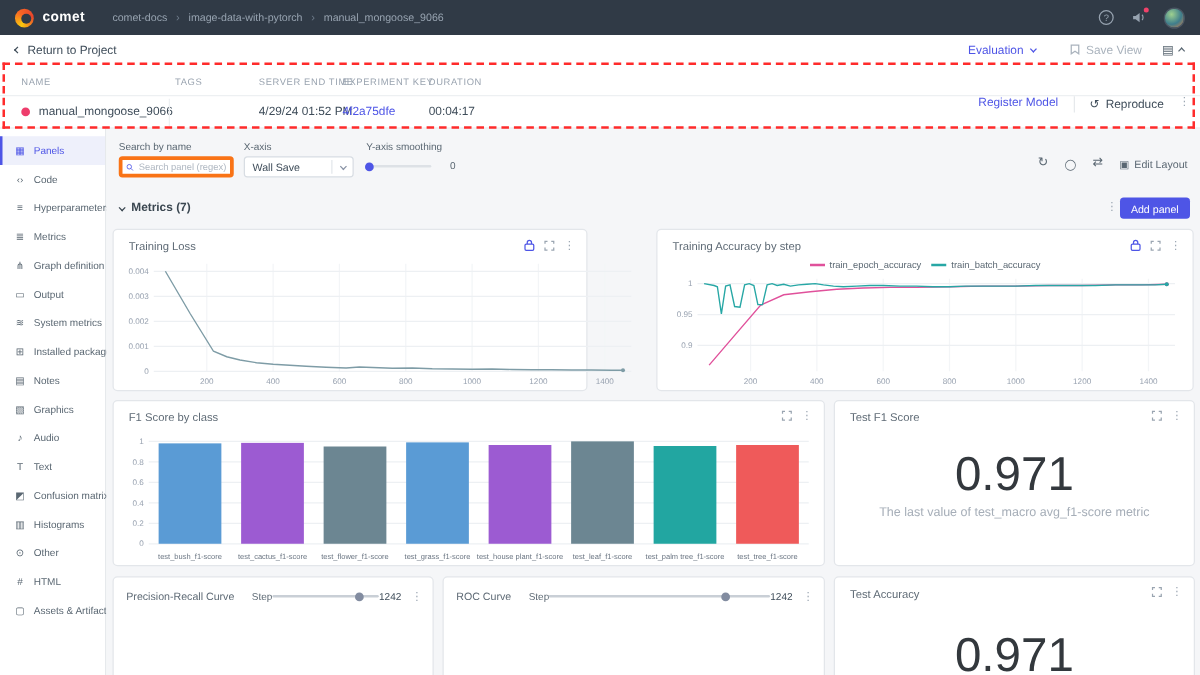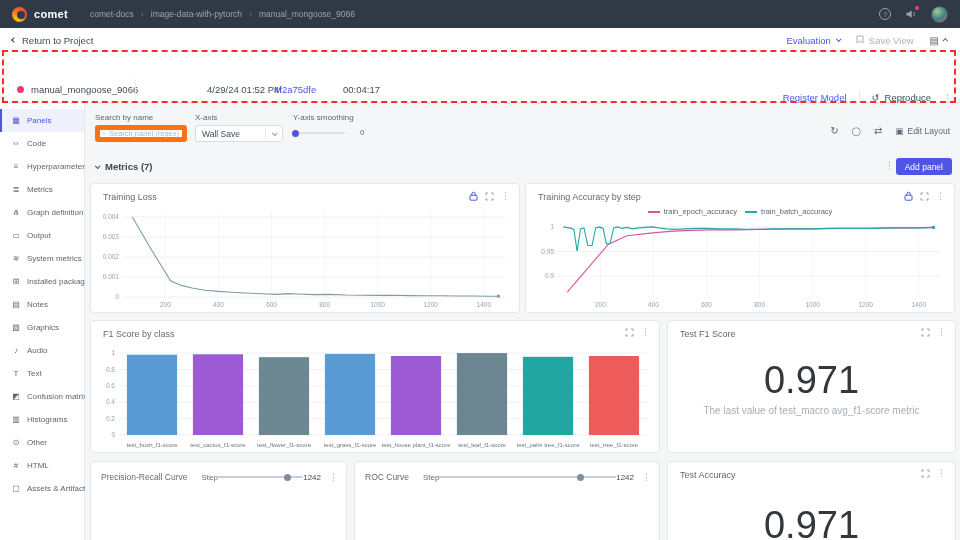--- a/index.html
+++ b/index.html
@@ -30,35 +30,35 @@
   #subheader { position:absolute; left:0; top:28px; width:960px; height:24px; background:#fff;
     display:flex; align-items:center; padding:0 12px; }
   .chev { display:inline-block; width:4px; height:4px; border-right:1px solid currentColor;
     border-bottom:1px solid currentColor; }
   .chev-down { transform:rotate(45deg) translateY(-1px); }
   .chev-up { transform:rotate(-135deg) translateY(-1px); }
   .chev-left { transform:rotate(135deg); }
   .return-link { display:flex; align-items:center; gap:6px; font-size:9.5px; color:#3E4C59; cursor:pointer; }
   .subheader-right { margin-left:auto; display:flex; align-items:center; gap:16px; }
   .eval-dd { display:flex; align-items:center; gap:5px; color:#4E55E6; font-size:9.5px; cursor:pointer; }
-  .saveview { display:flex; gap:5px; color:#AAB3BD; font-size:9.5px; }
+  .saveview { display:flex; gap:5px; color:#AAB3BD; font-size:9.5px;margin-left:12px; }
   .tbl-toggle { display:flex; align-items:center; gap:5px; color:#5A6772; font-size:10px; cursor:pointer; }
 
   
   #exp-table { position:absolute; left:0; top:52px; width:960px; height:51px; background:#fff; }
   .tbl-head { position:absolute; left:0; top:0; width:100%; height:25px; border-bottom:1px solid #EDF0F2; }
   .tbl-head span { position:absolute; top:9px; font-size:7.5px; letter-spacing:.5px; color:#9AA4B0; }
   .col0{left:17px;} .col1{left:140px;} .col2{left:207px;} .col3{left:274px;} .col4{left:343px;}
   .tbl-row { position:absolute; left:0; top:25px; width:100%; height:26px; border-bottom:1px solid #E6E9EC; }
   .row-sep { position:absolute; left:135px; top:2px; height:22px; width:1px; background:#EDF0F2; }
   .exp-dot { position:absolute; left:17px; top:9px; width:7px; height:7px; border-radius:50%; background:#EE3D6C; }
   .exp-name { position:absolute; left:31px; top:7px; font-size:9.5px; color:#3E4C59; }
   .cell { position:absolute; top:7px; font-size:9.5px; color:#3E4C59; }
   .link { color:#4E55E6; cursor:pointer; }
-  .row-actions { position:absolute; right:8px; top:0; height:26px; display:flex; align-items:flex-end; gap:12px; }
+  .row-actions { position:absolute; right:8px; top:0; height:26px; display:flex; align-items:flex-start; gap:12px; }
   .vdiv { width:1px; height:13px; background:#E6E9EC; }
   .reproduce { display:flex; align-items:center; gap:5px; font-size:9.5px; color:#3E4C59; cursor:pointer; }
   .kebab { color:#9AA5B1; font-size:9px; cursor:pointer; line-height:1; }
 
   
   #annotation { position:absolute; left:2px; top:50px; width:954px; height:53px;
     border:2px dashed #FF2B2B; z-index:40; pointer-events:none; }
 
   
   #sidebar { position:absolute; left:0; top:103px; width:85px; height:437px; background:#fff;
@@ -66,21 +66,21 @@
   .side-item { height:23px; display:flex; align-items:center; gap:6px; padding-left:9px;
     color:#5A6772; cursor:pointer; border-left:2px solid transparent; }
   .side-item.active { background:#EEF0FB; border-left:2px solid #4E55E6; color:#4E55E6; }
   .si-icon { width:10px; font-size:8px; text-align:center; flex:none; }
   .si-label { font-size:8px; white-space:nowrap; }
 
   
   #main { position:absolute; left:85px; top:103px; width:875px; height:437px; overflow:hidden; background:#F5F6F8; }
   .tb-label { position:absolute; top:10px; font-size:8px; color:#5A6772; }
   .search-box { position:absolute; left:10px; top:22px; width:92px; height:17px; background:#fff;
-    border:5px solid #f97316; border-radius:3px; display:flex; align-items:center; gap:4px; padding:0 3px; }
+    border:3px solid #f97316; border-radius:3px; display:flex; align-items:center; gap:4px; padding:0 3px; }
   .search-box input { border:none; outline:none; width:70px; font-size:7.5px; color:#5A6772;
     font-family:"Liberation Sans", sans-serif; background:transparent; }
   .search-box input::placeholder { color:#AEB6C0; }
   .xaxis-select { position:absolute; left:110px; top:22px; width:88px; height:17px; background:#fff;
     border:1px solid #D8DDE3; border-radius:3px; display:flex; align-items:center; padding:0 6px;
     font-size:8.5px; color:#3E4C59; cursor:pointer; }
   .xaxis-select .sel-div { margin-left:auto; width:1px; height:11px; background:#E3E7EB; margin-right:6px; }
   .slider { position:absolute; left:208px; top:29px; width:52px; height:2px; background:#DDE1E6; border-radius:1px; }
   .slider .handle { position:absolute; top:-2.5px; width:7px; height:7px; border-radius:50%; background:#4E55E6; }
   .smooth-val { position:absolute; left:275px; top:25px; font-size:8px; color:#5A6772; }
@@ -92,21 +92,21 @@
   .sec-head { position:absolute; left:10px; top:58px; display:flex; align-items:center; gap:6px;
     font-size:9.5px; font-weight:bold; color:#3A4650; cursor:pointer; }
   .sec-kebab { position:absolute; right:66px; top:58px; }
   .add-panel { position:absolute; right:8px; top:55px; height:17px; padding:0 9px; background:#4E55E6;
     color:#fff; font-size:8.5px; border:none; border-radius:3px; display:flex; align-items:center; cursor:pointer; }
 
   
   .card { position:absolute; background:#fff; border:1px solid #E3E6EA; border-radius:4px; }
   .card-title { position:absolute; left:12px; top:8px; font-size:9px; color:#5F6B76; }
   .card-icons { position:absolute; right:9px; top:7px; display:flex; align-items:center; gap:7px; }
-  #cardA { left:5px; top:80px; width:430px; height:130px; }
+  #cardA { left:5px; top:80px; width:380px; height:130px; }
   #cardB { left:440px; top:80px; width:430px; height:130px; }
   #cardC { left:5px; top:217px; width:570px; height:133px; }
   #cardD { left:582px; top:217px; width:289px; height:133px;padding-left:20px; }
   #cardE { left:5px; top:358px; width:257px; height:95px; }
   #cardF { left:269px; top:358px; width:306px; height:95px; }
   #cardG { left:582px; top:358px; width:289px; height:95px; }
   .chart { position:absolute; left:4px; }
   .chart text { font-size:6.5px; fill:#98A2B0; }
   .chart .blab { font-size:6px; fill:#6B7683; }
   .legend { position:absolute; left:0; top:23px; width:100%; display:flex; justify-content:center; gap:8px; }
@@ -173,20 +173,27 @@
       <span>Save View</span>
     </div>
     <div class="tbl-toggle">
       <span>▤</span>
       <span class="chev chev-up"></span>
     </div>
   </div>
 </div>
 
 <div id="exp-table">
+  <div class="tbl-head">
+    <span class="col0">NAME</span>
+    <span class="col1">TAGS</span>
+    <span class="col2">SERVER END TIME</span>
+    <span class="col3">EXPERIMENT KEY</span>
+    <span class="col4">DURATION</span>
+  </div>
   <div class="tbl-row">
     <span class="exp-dot"></span>
     <span class="exp-name">manual_mongoose_9066</span>
     <span class="row-sep"></span>
     <span class="cell col2">4/29/24 01:52 PM</span>
     <span class="cell col3 link">4f2a75dfe</span>
     <span class="cell col4">00:04:17</span>
     <div class="row-actions">
       <span class="link" style="font-size:9.5px">Register Model</span>
       <span class="vdiv"></span>

